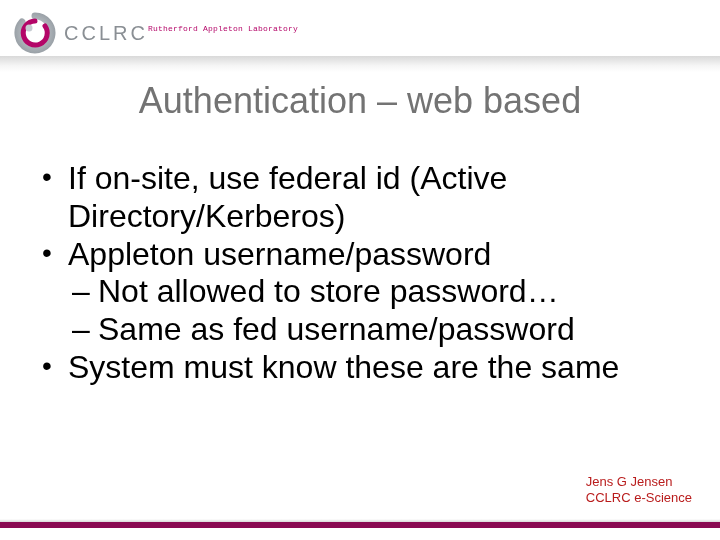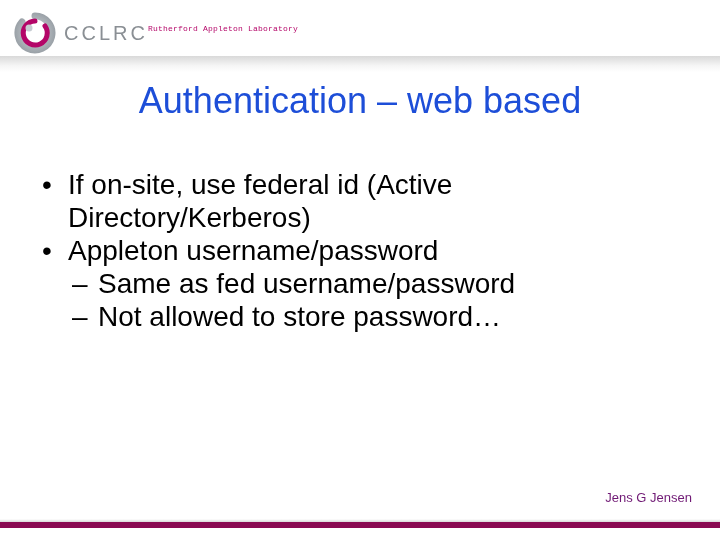--- a/index.html
+++ b/index.html
@@ -59,28 +59,28 @@
     background: linear-gradient(to bottom, #d9d9d9 0%, #f5f5f5 60%, #ffffff 100%);
   }
   .title {
     position: absolute;
     top: 80px;
     left: 0;
     width: 720px;
     text-align: center;
     font-size: 36px;
     font-weight: 400;
-    color: #1d4ed8;
+    color: #737373;
   }
   .body {
     position: absolute;
-    top: 168px;
+    top: 160px;
     left: 42px;
     width: 640px;
-    font-size: 28px;
+    font-size: 32px;
     line-height: 1.18;
   }
   ul.lvl1 {
     list-style: none;
     margin: 0;
     padding: 0;
   }
   ul.lvl1 > li {
     position: relative;
     padding-left: 26px;
@@ -109,21 +109,21 @@
     left: 4px;
     top: 0;
   }
   .footer {
     position: absolute;
     right: 28px;
     bottom: 34px;
     text-align: left;
     font-size: 13px;
     line-height: 1.25;
-    color: #701a75;
+    color: #b91c1c;
   }
   .bottom-bar {
     position: absolute;
     left: 0;
     bottom: 12px;
     width: 720px;
     height: 6px;
     background: #8a0a52;
   }
   .bottom-bar::before {
@@ -166,25 +166,29 @@
   <div class="title">Authentication – web based</div>
 
   <div class="body">
     <ul class="lvl1">
       <li>
         <span>If on-site, use federal id (Active Directory/Kerberos)</span>
       </li>
       <li>
         <span>Appleton username/password</span>
         <div class="lvl2">
+          <div><span>Not allowed to store password…</span></div>
           <div><span>Same as fed username/password</span></div>
-          <div><span>Not allowed to store password…</span></div>
         </div>
+      </li>
+      <li>
+        <span>System must know these are the same</span>
       </li>
     </ul>
   </div>
 
   <div class="footer">
     <div>Jens G Jensen</div>
+    <div>CCLRC e-Science</div>
   </div>
 
   <div class="bottom-bar"></div>
 </div>
 
 </body></html>

